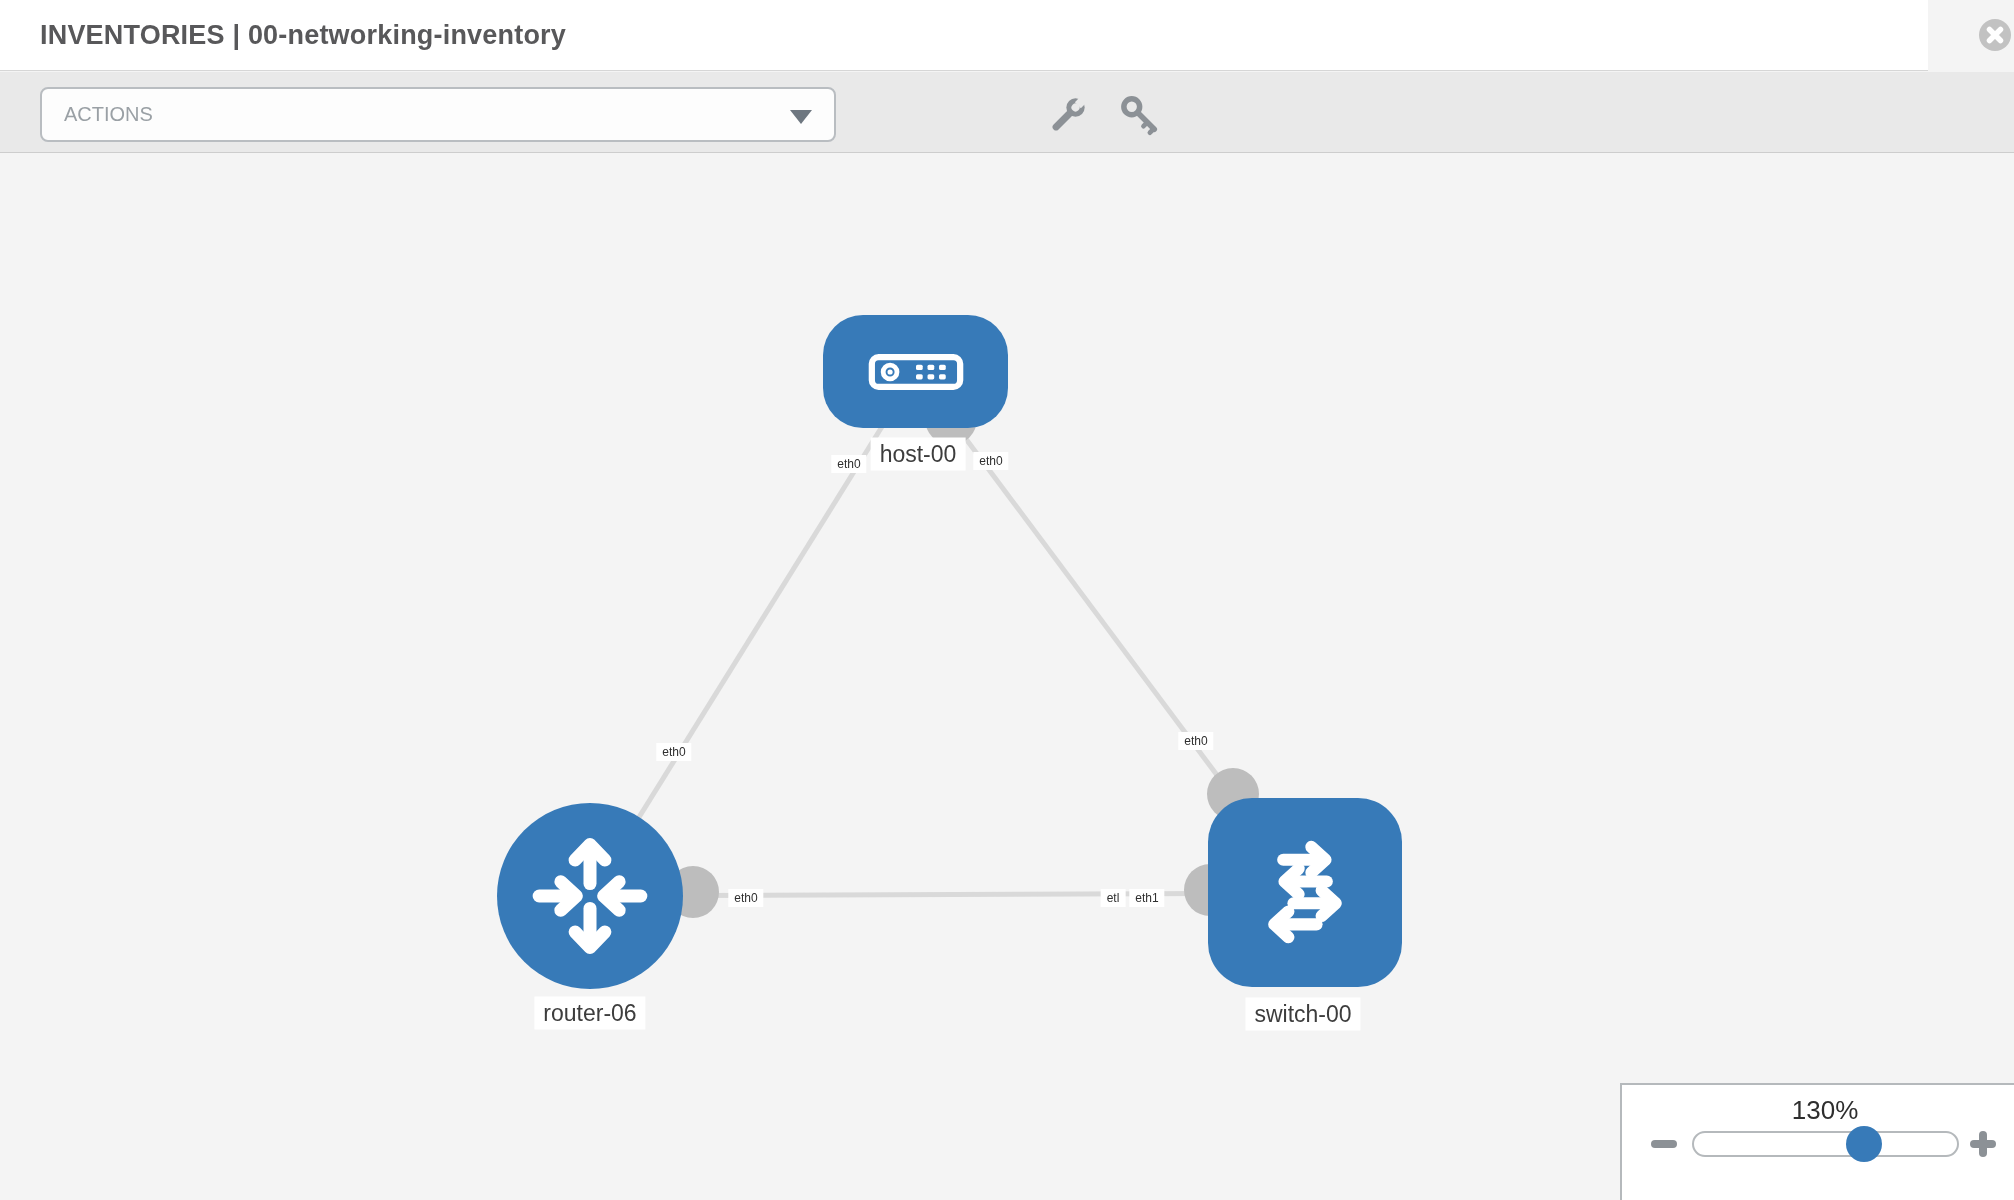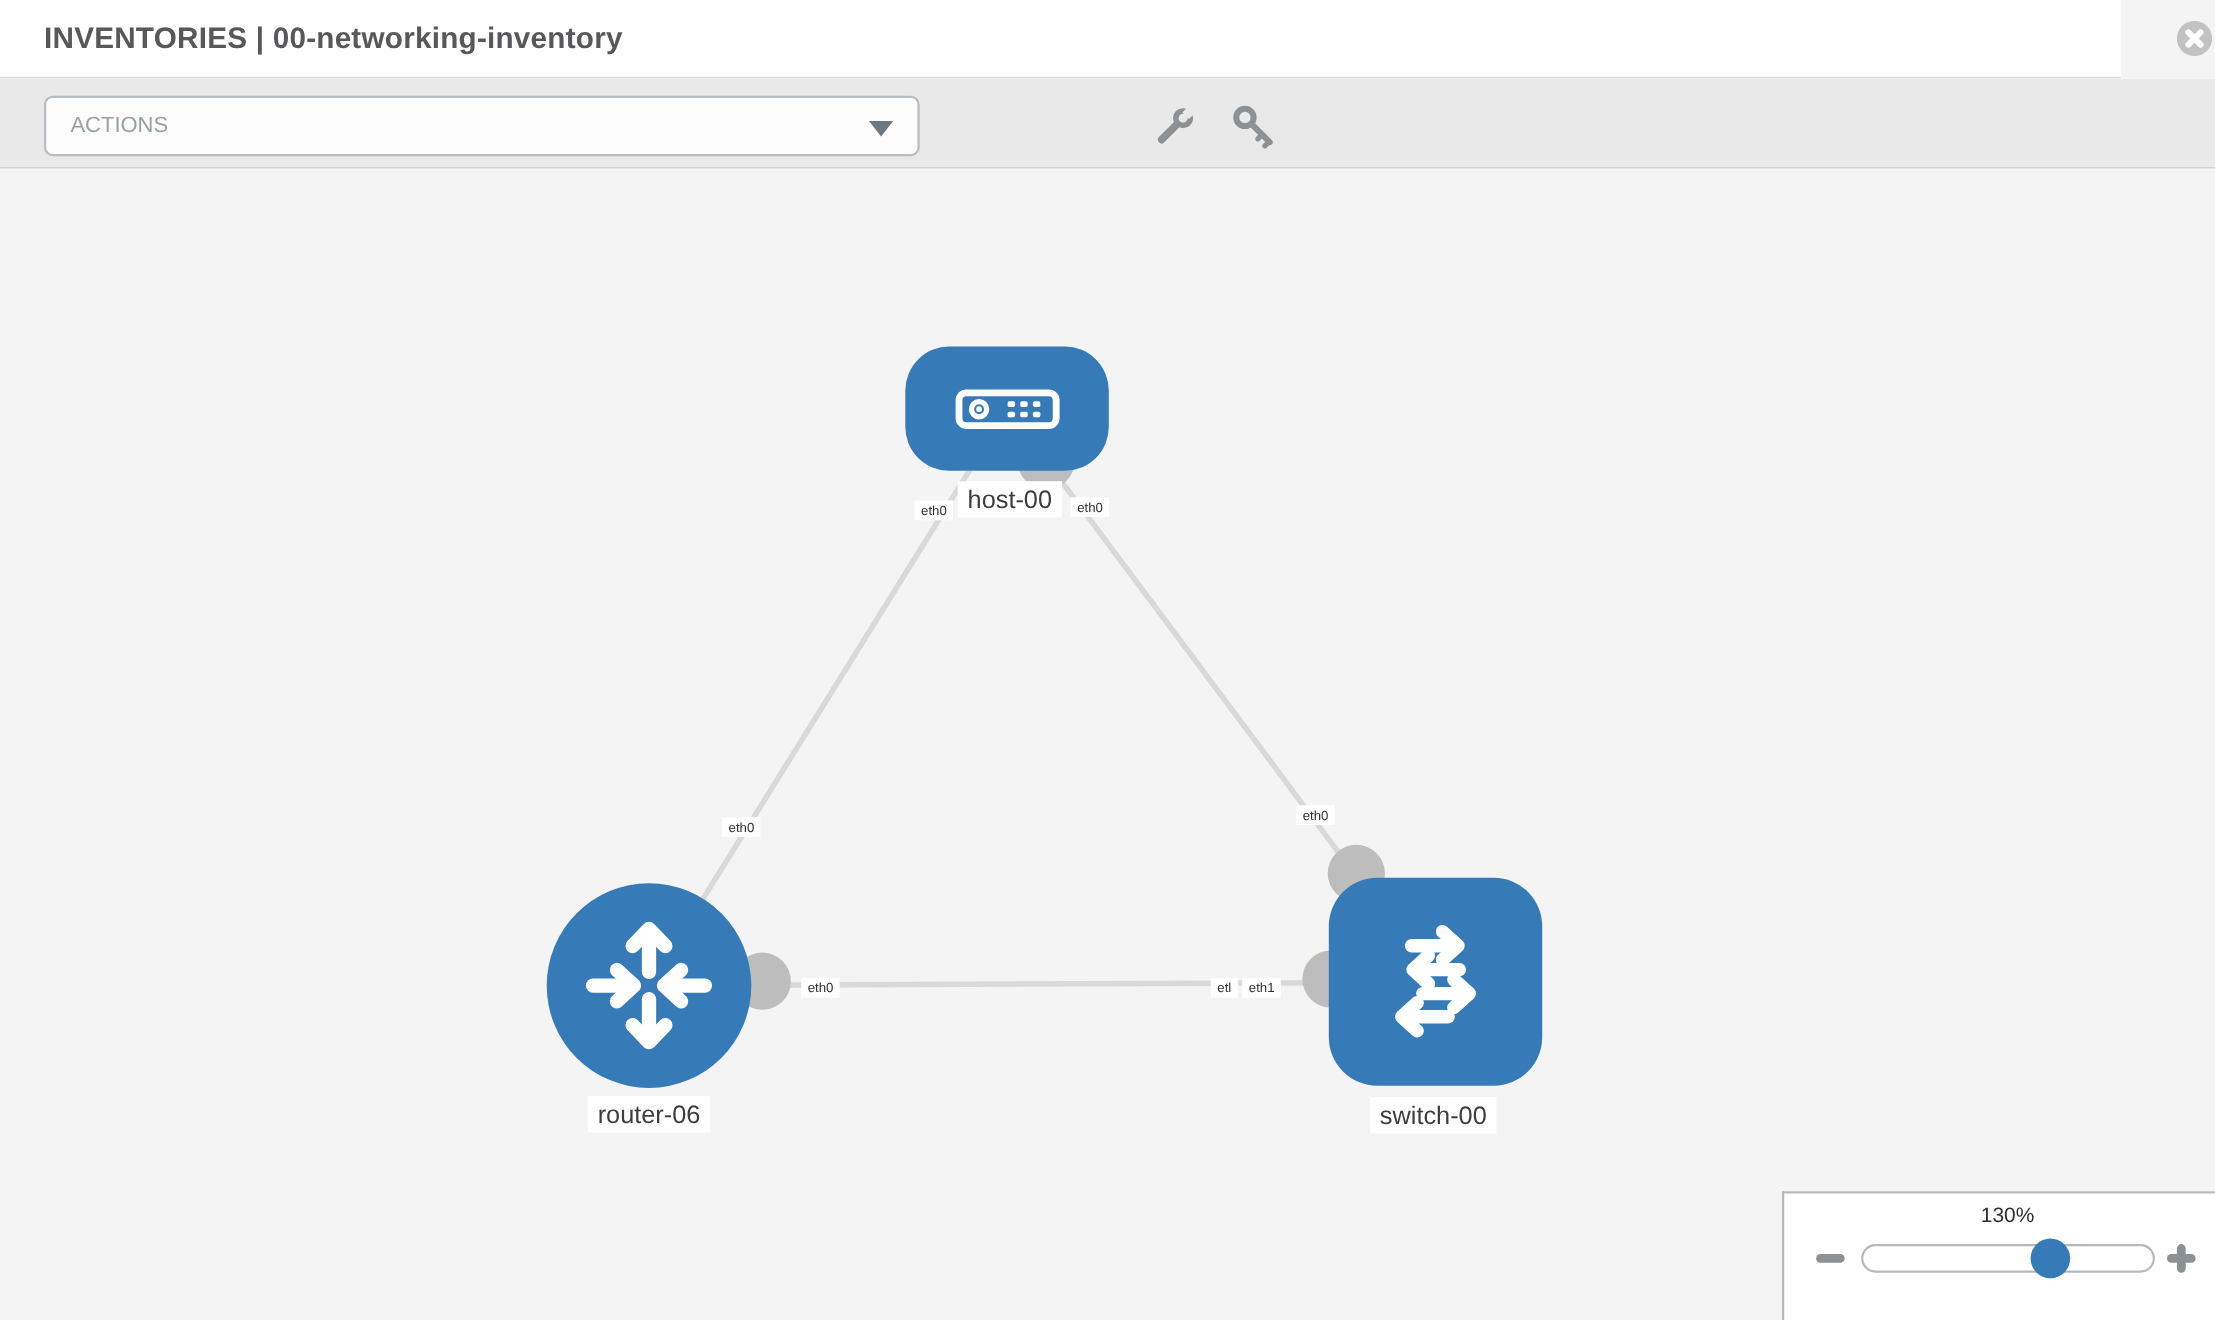--- a/index.html
+++ b/index.html
@@ -44,21 +44,21 @@
   .chip { position:absolute; background:#ffffff; z-index:4; transform:translate(-50%,-50%);
           white-space:nowrap; }
   .node-label { font-size:23px; color:#3d3d3d; padding:3px 9px;text-align:right; }
   .eth { font-size:12px; color:#2f2f2f; padding:2px 6px; }
 
   
   .zoom-panel { position:absolute; left:1620px; top:1083px; width:394px; height:117px;
                 background:#ffffff; border-top:2px solid #b5b9bc; border-left:2px solid #b5b9bc;
                 z-index:5; }
   .zoom-value { position:absolute; left:203px; top:10px; transform:translateX(-50%);
-                font-size:19px; color:#2e2e2e; }
+                font-size:26px; color:#2e2e2e; }
   .zbar { position:absolute; background:#8c9196; border-radius:4px; }
   .zoom-out { position:absolute; left:29px; top:55px; width:26px; height:8px; cursor:pointer; }
   .zoom-in  { position:absolute; left:348px; top:46px; width:26px; height:26px; cursor:pointer; }
   .zoom-track { position:absolute; left:70px; top:46px; width:267px; height:26px;
                 background:#ffffff; border:2px solid #b5b9bc; border-radius:13px; cursor:pointer; }
   .zoom-thumb { position:absolute; left:224px; top:41px; width:36px; height:36px;
                 border-radius:50%; background:#377ab8; cursor:grab; }
 </style>
 </head>
 <body>

